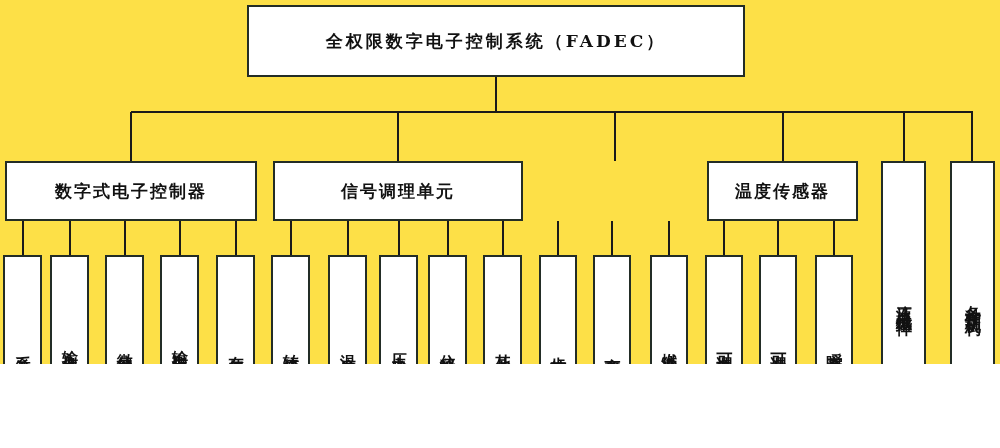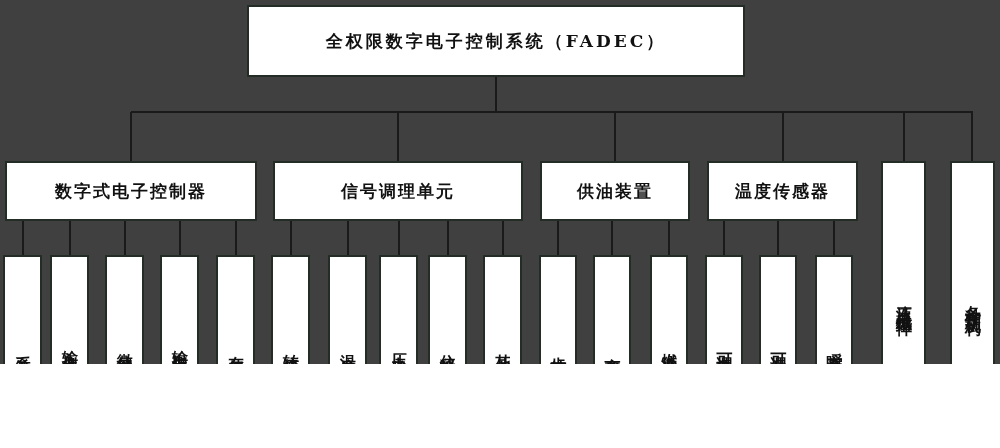--- a/index.html
+++ b/index.html
@@ -1,21 +1,21 @@
 <!DOCTYPE html>
 <html><head>
 <meta charset="utf-8">
 <style>
   html, body { margin: 0; padding: 0; }
   body { font-family: "DejaVu Serif", "Liberation Serif", serif; }
   .diagram {
     position: relative;
     width: 1000px;
     height: 364px;
-    background: #404040;
+    background: #fde047;
     overflow: hidden;
     color: #111111;
   }
   .connectors {
     position: absolute;
     left: 0; top: 0;
     width: 1000px; height: 448px;
   }
   .connectors line { stroke: #1a1a1a; stroke-width: 2; shape-rendering: crispEdges; }
   .box {
@@ -111,23 +111,20 @@
   </div>
 
   <div class="box lvl2 b-deec">
     <span class="lvl2-inner">
       <span>数字式电子控制器</span>
     </span>
   </div>
   <div class="box lvl2 b-signal">
     <span>信号调理单元</span>
   </div>
-  <div class="box lvl2 b-fuel">
-    <span>供油装置</span>
-  </div>
   <div class="box lvl2 b-actuator">
     <span>温度传感器</span>
   </div>
   <div class="box tall b-hydraulic">
     <span class="vtext">液压机械组件</span>
   </div>
   <div class="box tall b-actuating">
     <span class="vtext">各种作动机构</span>
   </div>
 

